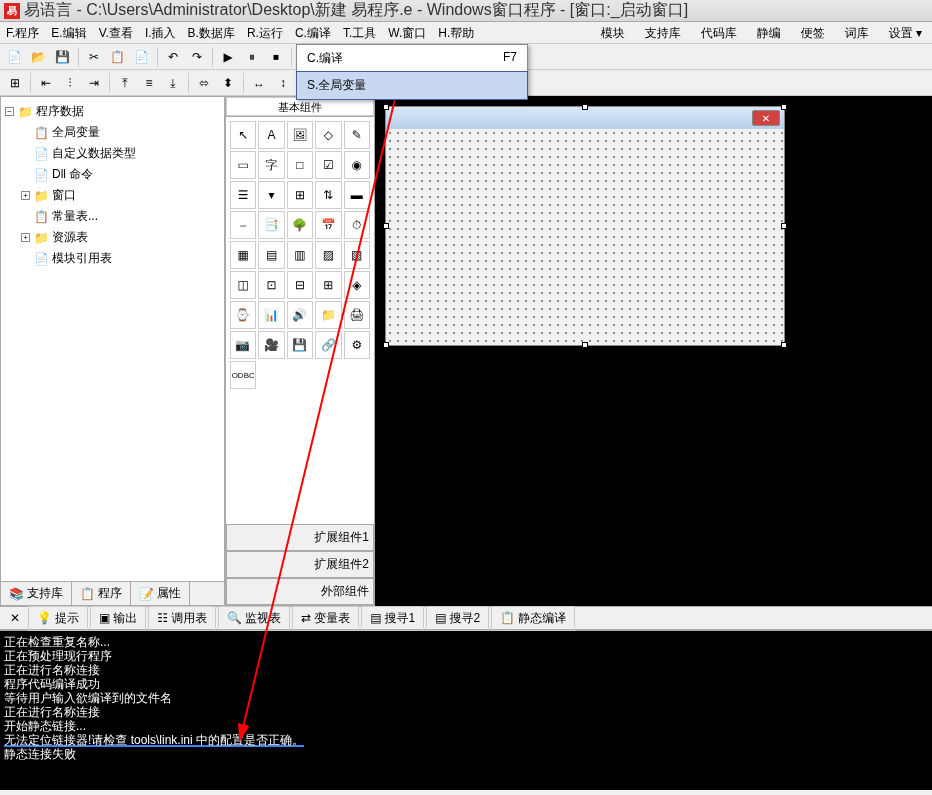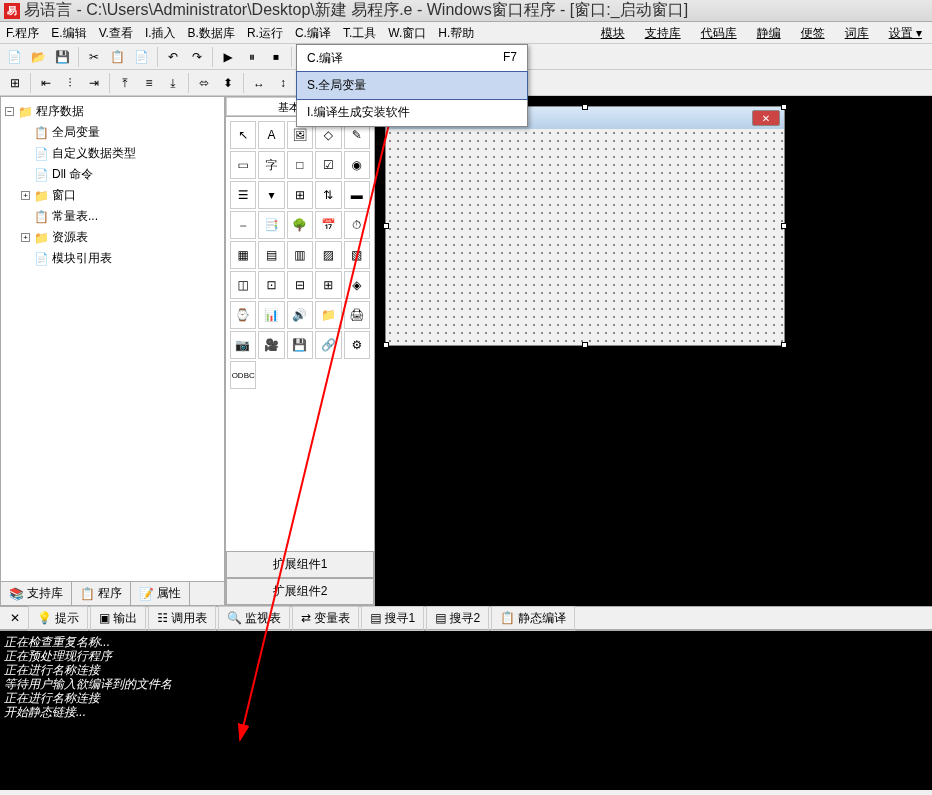--- a/index.html
+++ b/index.html
@@ -6,21 +6,21 @@
 body { width: 932px; height: 795px; background: #f0f0f0; overflow: hidden; position: relative; }
 
 .titlebar { height: 22px; background: linear-gradient(#e8e8e8, #d8d8d8); display: flex; align-items: center; padding: 0 4px; border-bottom: 1px solid #aaa; }
 .titlebar-icon { width: 16px; height: 16px; background: #d22; margin-right: 4px; display: flex; align-items: center; justify-content: center; color: #fff; font-weight: bold; font-size: 10px; }
 .titlebar-text { font-size: 16px; color: #333; }
 
 .menubar { height: 22px; background: #f0f0f0; display: flex; align-items: flex-start; border-bottom: 1px solid #ccc; }
 .menubar-left { display: flex; }
 .menubar-right { display: flex; margin-left: auto; }
 .menu-item { padding: 3px 6px; cursor: pointer; }
-.menu-right-item { padding: 3px 10px; cursor: pointer; text-decoration: underline; }
+.menu-right-item { padding: 3px 10px; cursor: pointer; }
 
 .toolbar1 { height: 26px; background: #f0f0f0; display: flex; align-items: center; border-bottom: 1px solid #ccc; padding: 0 4px; gap: 2px; }
 .tb-btn { width: 22px; height: 22px; border: 1px solid transparent; display: flex; align-items: center; justify-content: center; cursor: pointer; }
 .tb-sep { width: 1px; height: 20px; background: #ccc; margin: 0 2px; }
 
 .toolbar2 { height: 26px; background: #f0f0f0; display: flex; align-items: center; border-bottom: 1px solid #ccc; padding: 0 4px; gap: 2px; }
 
 .main-area { display: flex; height: 510px; }
 
 .left-panel { width: 225px; background: #fff; border: 1px solid #aaa; display: flex; flex-direction: column; }
@@ -30,35 +30,35 @@
 .tree-box { border: 1px solid #888; width: 9px; height: 9px; display: inline-flex; align-items: center; justify-content: center; font-size: 8px; line-height: 1; margin-right: 2px; }
 .left-tabs { height: 24px; display: flex; border-top: 1px solid #aaa; background: #f0f0f0; }
 .left-tab { padding: 3px 8px; border-right: 1px solid #aaa; cursor: pointer; display: flex; align-items: center; gap: 3px; }
 
 .center-panel { width: 150px; background: #f0f0f0; border: 1px solid #aaa; display: flex; flex-direction: column; }
 .palette-tabs-top { height: 20px; display: flex; border-bottom: 1px solid #aaa; }
 .palette-tab-top { flex: 1; text-align: center; padding: 2px; border: 1px solid #ccc; background: #fff; font-size: 11px; }
 .palette-grid { flex: 1; background: #fff; padding: 4px; display: grid; grid-template-columns: repeat(5, 1fr); grid-auto-rows: 28px; gap: 2px; }
 .palette-item { border: 1px solid #ccc; display: flex; align-items: center; justify-content: center; cursor: pointer; }
 .palette-btns { display: flex; flex-direction: column; }
-.palette-btn { padding: 4px; border: 1px solid #aaa; background: #f0f0f0; text-align: center; cursor: pointer; }
+.palette-btn { padding: 4px; border: 1px solid #aaa; background: #f0f0f0; text-align: right; cursor: pointer; }
 
 .design-panel { flex: 1; background: #000; position: relative; }
 .form-window { position: absolute; left: 10px; top: 10px; width: 400px; height: 240px; background: #fff; border: 1px solid #888; }
 .form-titlebar { height: 22px; background: linear-gradient(#d8e8f8, #b8d0e8); display: flex; align-items: center; justify-content: flex-end; padding: 0 4px; }
 .form-close { width: 28px; height: 16px; background: #c44; border: 1px solid #888; border-radius: 2px; color: #fff; display: flex; align-items: center; justify-content: center; font-size: 10px; cursor: pointer; }
 .form-body { height: calc(100% - 22px); background-image: radial-gradient(#888 1px, transparent 1px); background-size: 8px 8px; background-color: #f0f0f0; }
 .handle { width: 6px; height: 6px; background: #fff; border: 1px solid #000; position: absolute; }
 
 .bottom-tabs { height: 24px; background: #f0f0f0; border-top: 1px solid #aaa; border-bottom: 1px solid #aaa; display: flex; align-items: center; padding: 0 4px; gap: 2px; }
 .btab { padding: 3px 8px; border: 1px solid #ccc; cursor: pointer; display: flex; align-items: center; gap: 3px; }
 .btab-x { padding: 3px 6px; cursor: pointer; }
 
 .output-panel { height: 160px; background: #000; color: #fff; padding: 4px; font-family: SimSun, monospace; font-size: 12px; overflow: auto; border-top: 1px solid #aaa; }
-.output-line { line-height: 14px; white-space: pre; font-style: italic; }
+.output-line { line-height: 14px; white-space: pre; }
 .output-highlight { color: #fff; text-decoration: underline; text-decoration-color: #4080ff; text-decoration-thickness: 2px; }
 
 .dropdown-menu { position: absolute; left: 296px; top: 44px; width: 232px; background: #fff; border: 1px solid #888; box-shadow: 2px 2px 4px rgba(0,0,0,0.3); z-index: 100; }
 .dd-item { padding: 5px 10px; display: flex; justify-content: space-between; cursor: pointer; }
 .dd-item.selected { background: #c8d8f0; border: 1px solid #4060a0; margin: -1px; }
 
 .arrow-svg { position: absolute; left: 0; top: 0; width: 932px; height: 795px; pointer-events: none; z-index: 50; }
 
 .ico { font-size: 12px; }
 </style>
@@ -295,20 +295,21 @@
       <div class="palette-item">📷</div>
       <div class="palette-item">🎥</div>
       <div class="palette-item">💾</div>
       <div class="palette-item">🔗</div>
       <div class="palette-item">⚙</div>
       <div class="palette-item" style="font-size:8px">ODBC</div>
     </div>
     <div class="palette-btns">
       <div class="palette-btn">扩展组件1</div>
       <div class="palette-btn">扩展组件2</div>
+      <div class="palette-btn">外部组件</div>
     </div>
   </div>
 
   <div class="design-panel">
     <div class="form-window">
       <div class="form-titlebar">
         <div class="form-close">✕</div>
       </div>
       <div class="form-body"></div>
       <div class="handle" style="left:-3px;top:-3px"></div>
@@ -357,37 +358,36 @@
       <span class="ico">📋</span>
       <span>静态编译</span>
     </div>
 </div>
 
 <div class="output-panel">
   <div id="output-lines">
       <div class="output-line">正在检查重复名称...</div>
       <div class="output-line">正在预处理现行程序</div>
       <div class="output-line">正在进行名称连接</div>
+      <div class="output-line">程序代码编译成功</div>
       <div class="output-line">等待用户输入欲编译到的文件名</div>
       <div class="output-line">正在进行名称连接</div>
       <div class="output-line">开始静态链接...</div>
     </div>
+  <div class="output-line output-highlight">无法定位链接器!请检查 tools\link.ini 中的配置是否正确。</div>
+  <div class="output-line">静态连接失败</div>
 </div>
 
 <div class="dropdown-menu">
   <div class="dd-item">
     <span>C.编译</span>
     <span>F7</span>
   </div>
   <div class="dd-item selected">
     <span>S.全局变量</span>
-    <span></span>
-  </div>
-  <div class="dd-item">
-    <span>I.编译生成安装软件</span>
     <span></span>
   </div>
 </div>
 
 <svg class="arrow-svg">
   <defs>
     <marker id="arrowhead" markerWidth="10" markerHeight="10" refX="8" refY="3" orient="auto">
       <polygon points="0 0, 9 3, 0 6" fill="#ff0000"></polygon>
     </marker>
   </defs>

